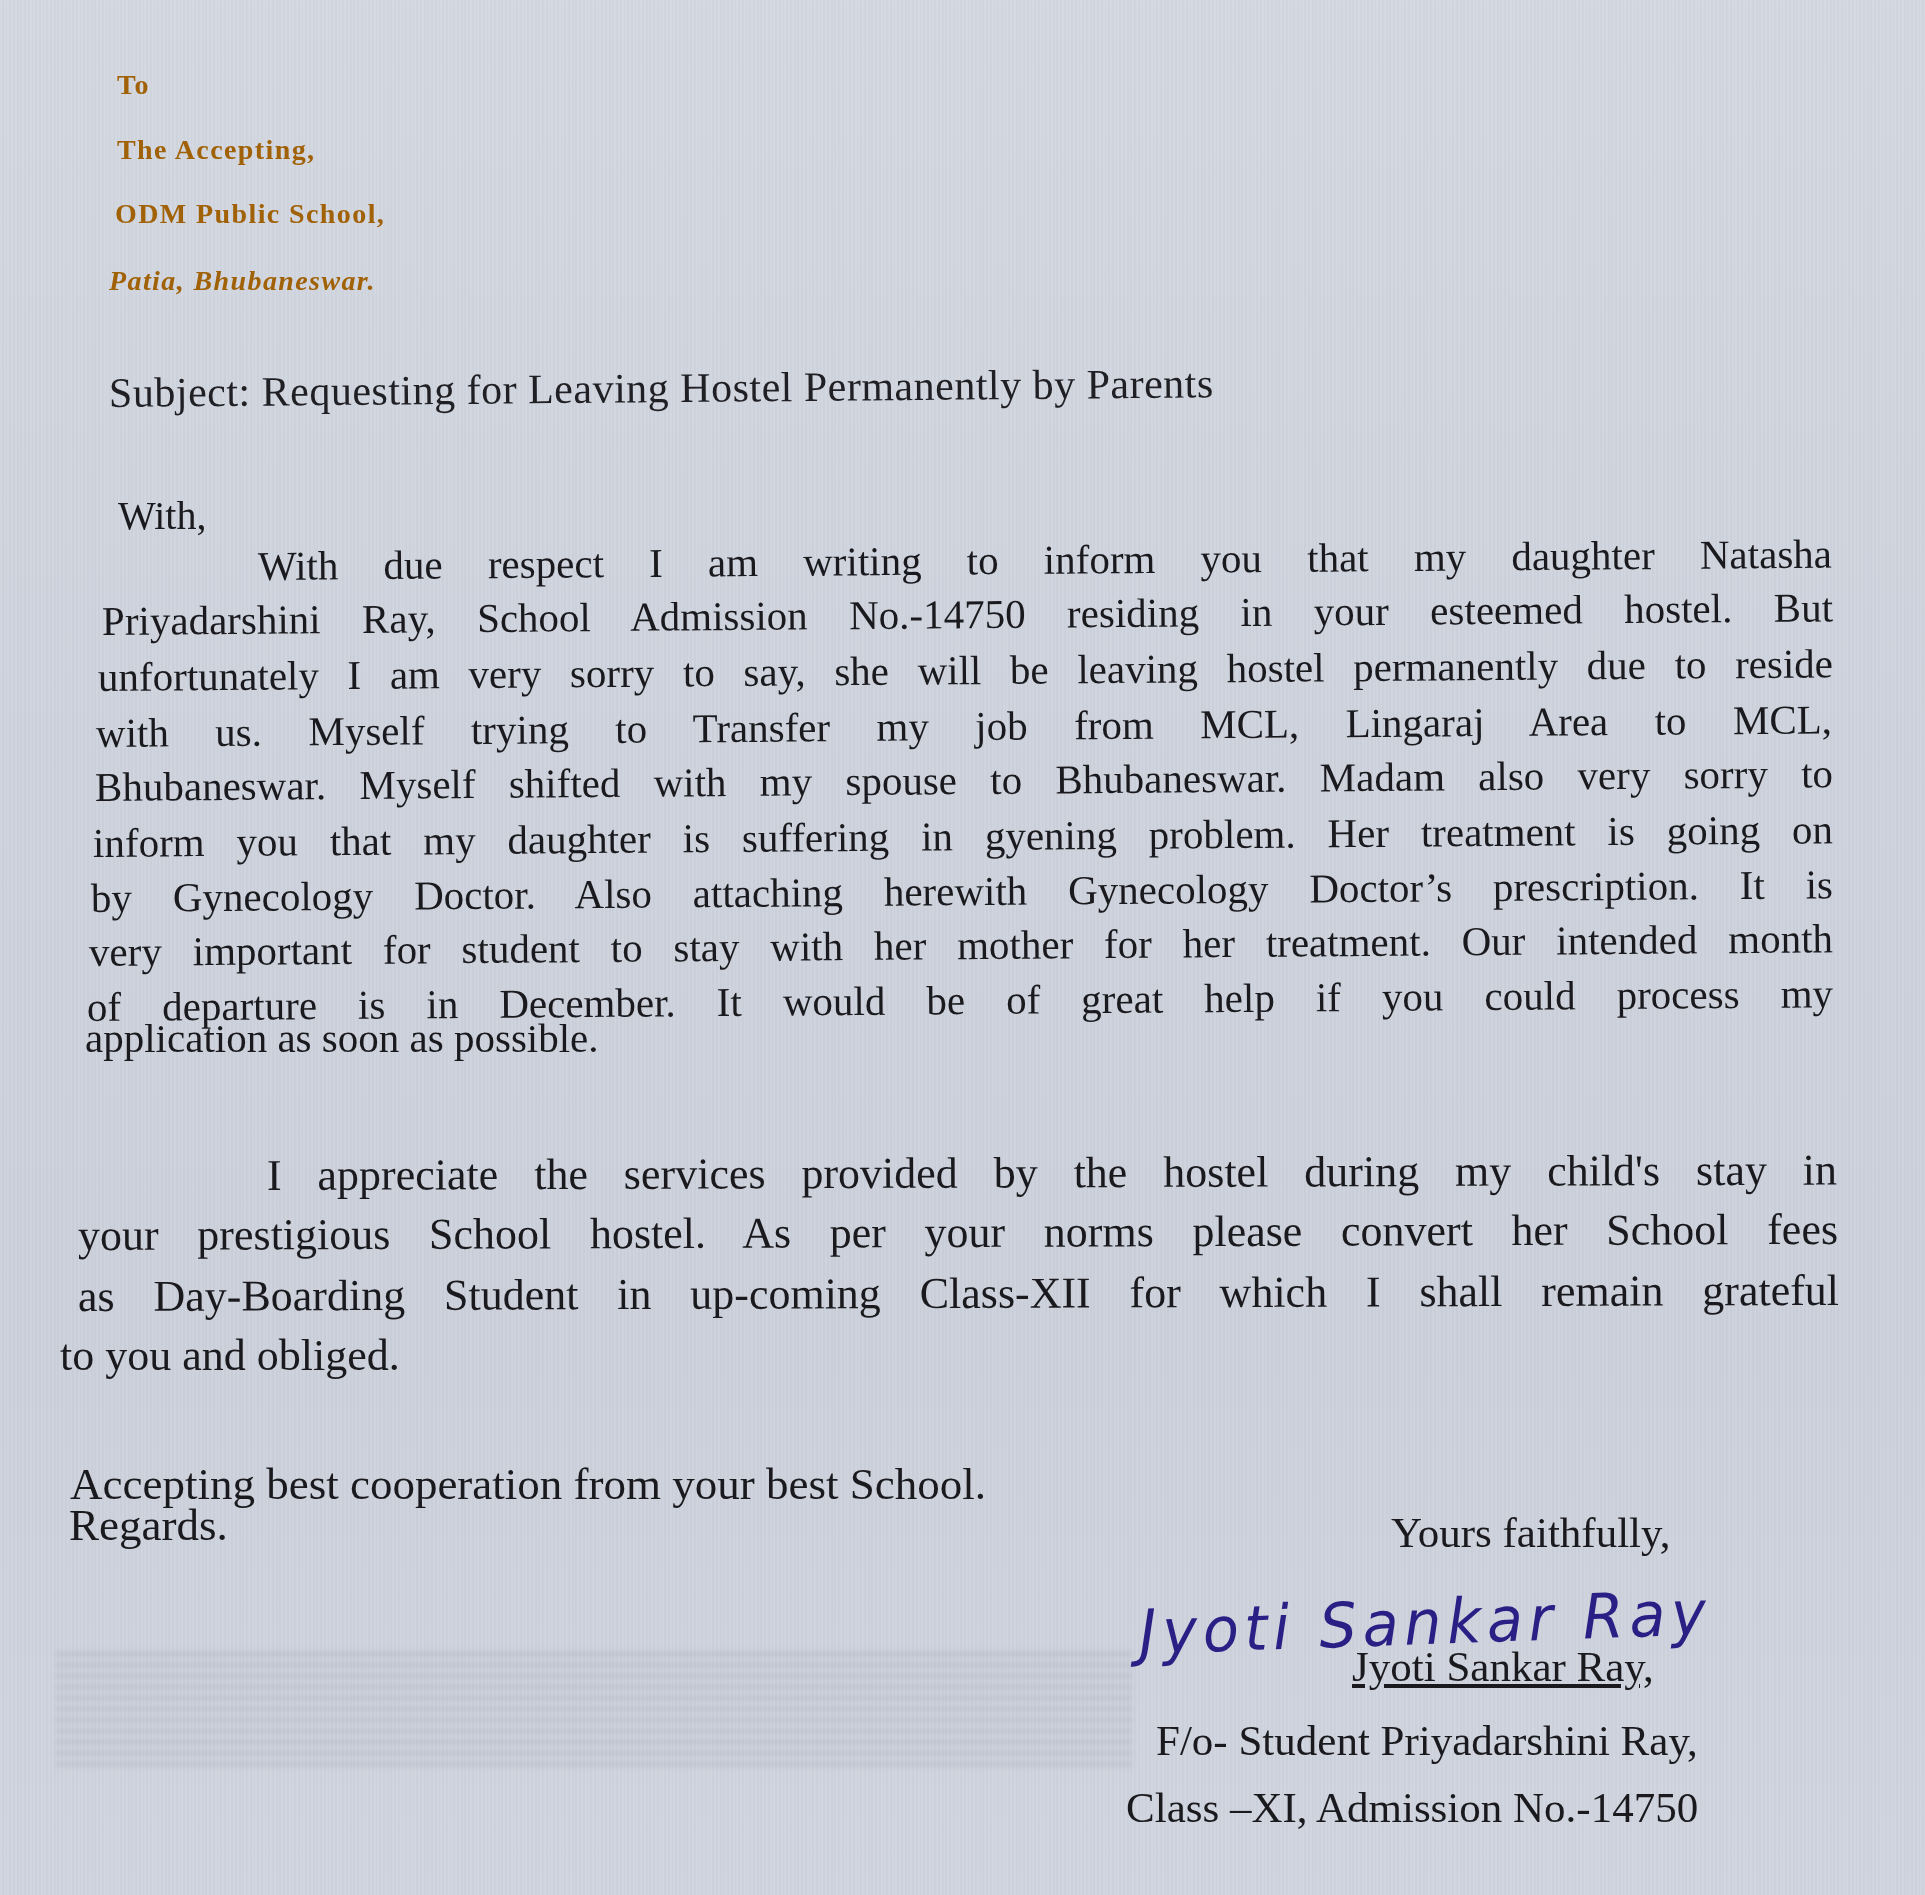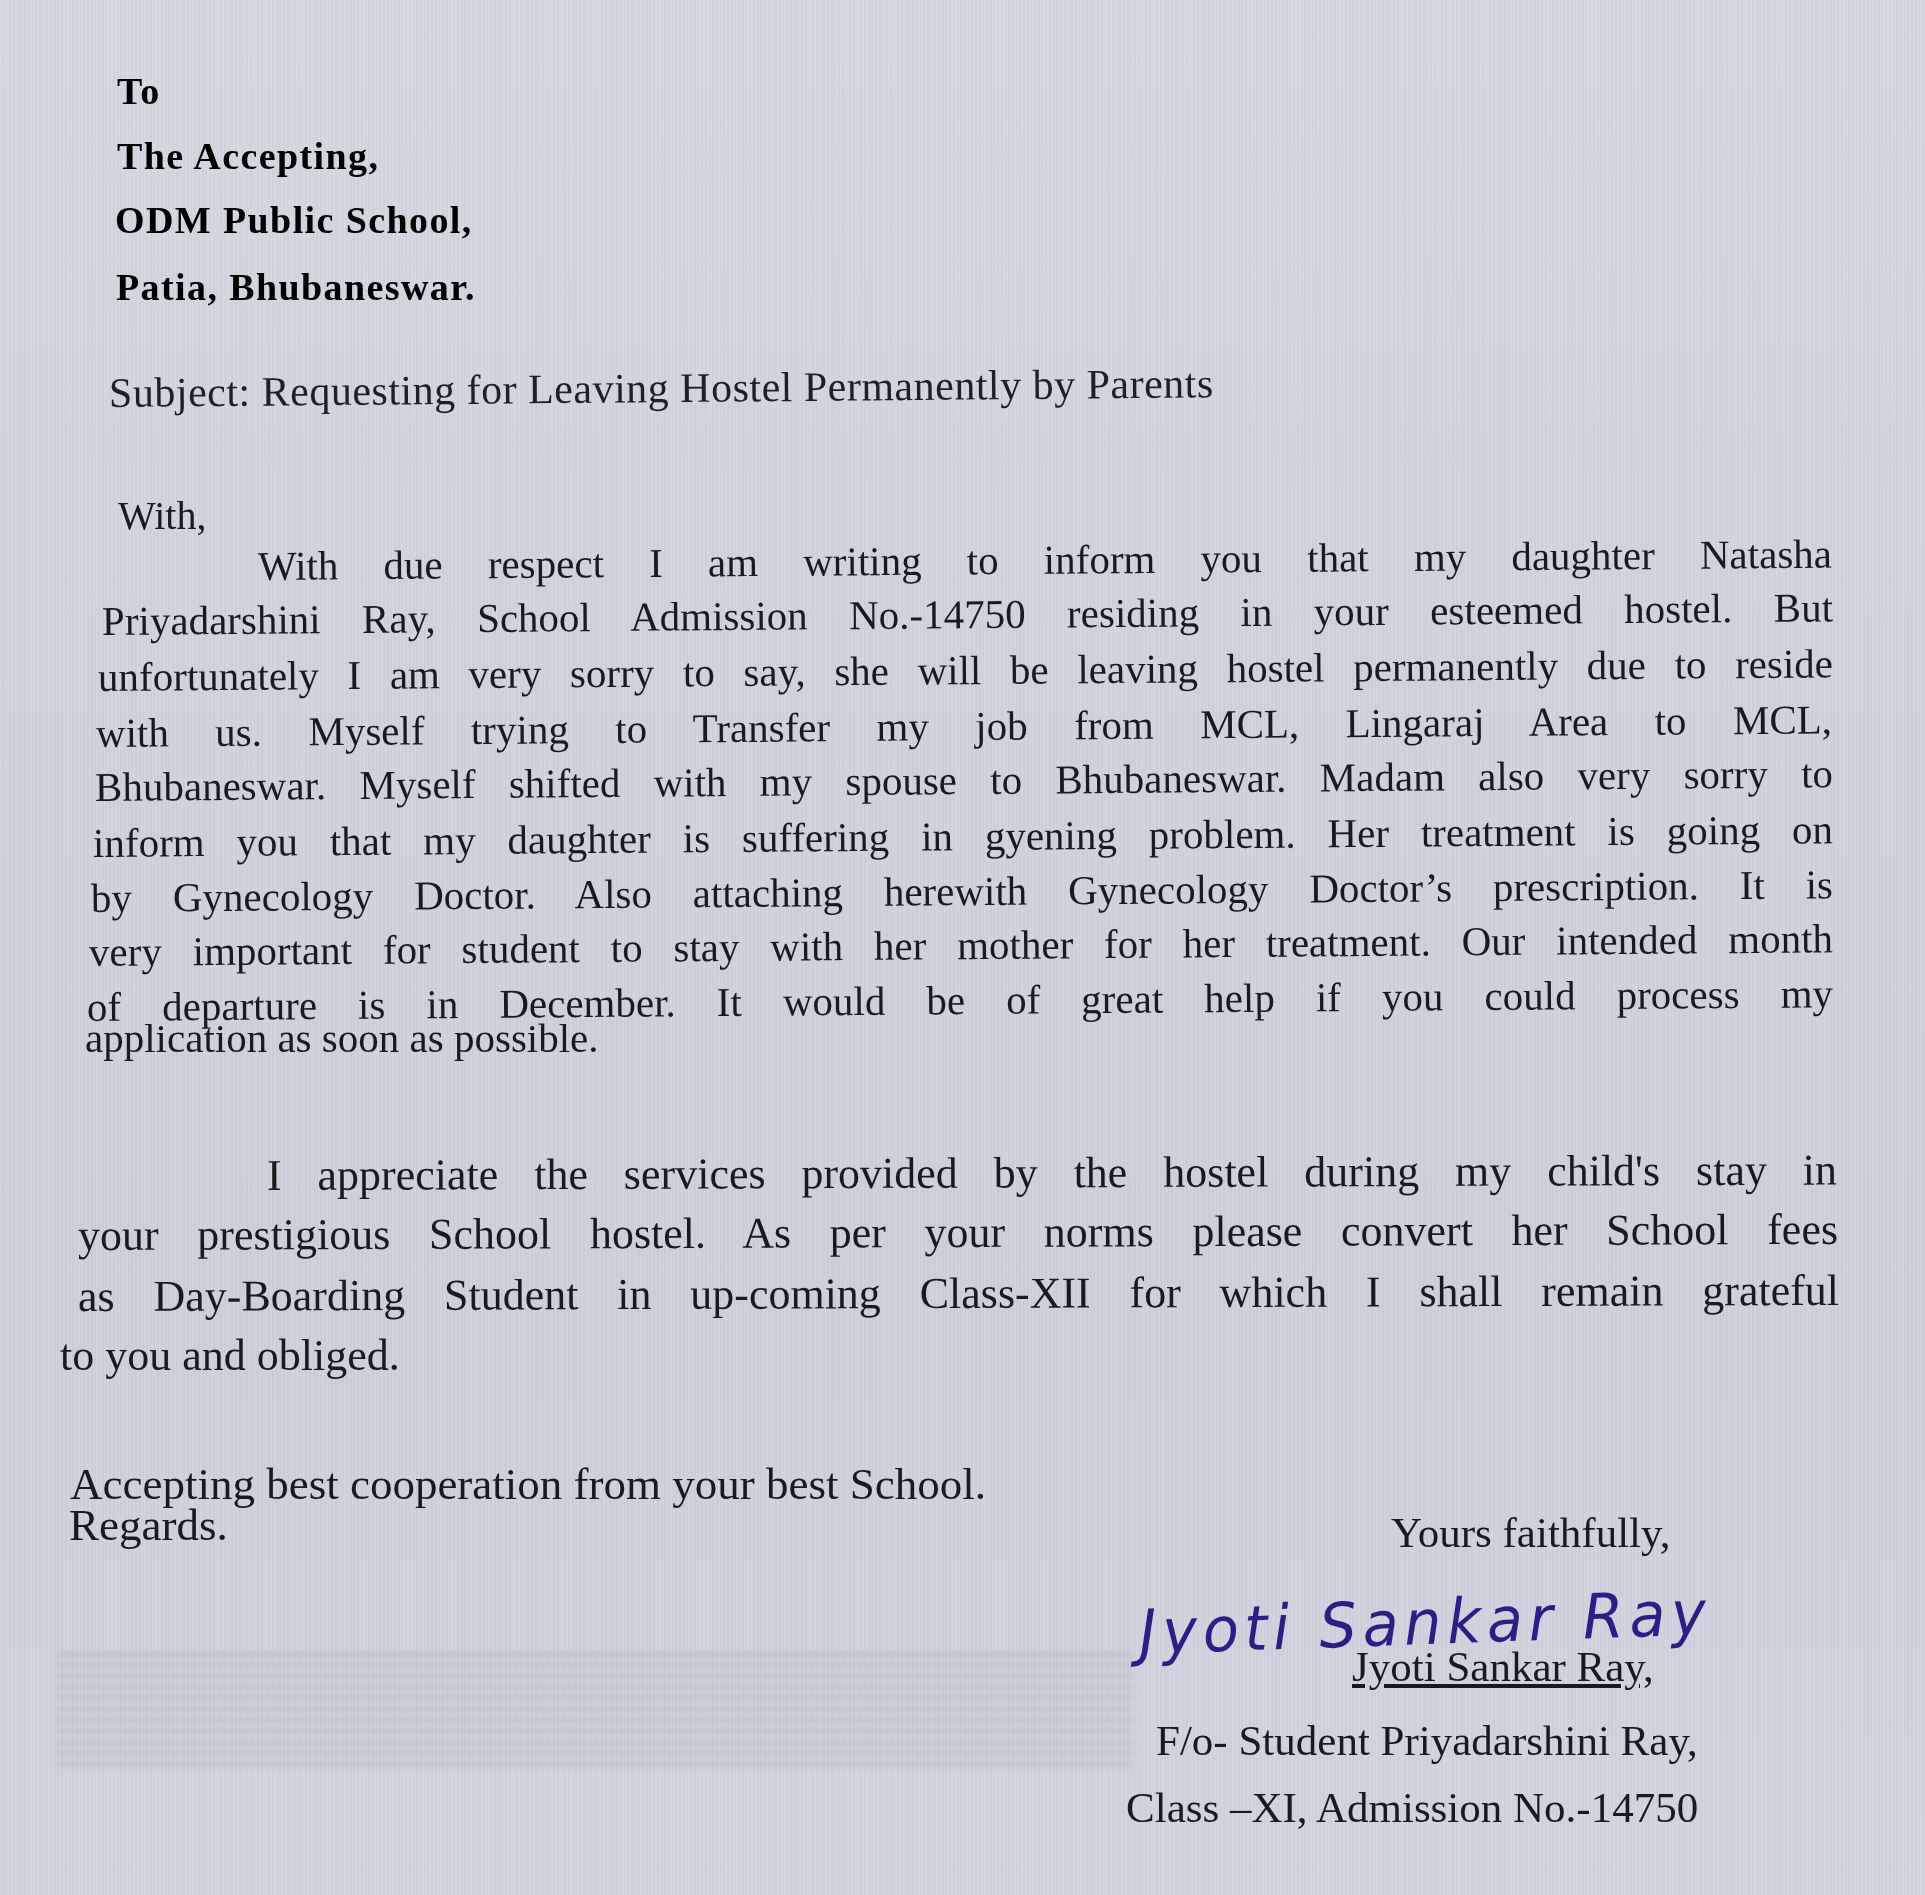--- a/index.html
+++ b/index.html
@@ -10,22 +10,22 @@
     font-family: "Liberation Serif", "DejaVu Serif", serif;
     color:#1a1a1e;
   }
   .paper-texture {
     position:absolute; inset:0;
     background: repeating-linear-gradient(90deg, rgba(255,255,255,0.05) 0 1.9px, rgba(0,0,0,0.015) 1.9px 3.7px);
     pointer-events:none;
   }
   .addr {
     position:absolute; left:117px;
-    font-weight:bold; font-size:38px; letter-spacing:1.4px;
-    color:#000000; white-space:nowrap;
+    font-weight:bold; font-size:28px; letter-spacing:1.4px;
+    color:#a16207; white-space:nowrap;
   }
   .subject {
     position:absolute; left:109px; top:369px;
     font-size:42px; letter-spacing:0.5px; white-space:nowrap;
     transform: rotate(-0.5deg); transform-origin:left center;
     color:#1f1f24;
   }
   .salutation {
     position:absolute; left:118px; top:492px;
     font-size:40px; white-space:nowrap;
@@ -53,21 +53,21 @@
   }
 </style>
 </head>
 <body>
 
 <div class="paper-texture"></div>
 
 <div class="addr" style="top:69px;">To</div>
 <div class="addr" style="top:134px;">The Accepting,</div>
 <div class="addr" style="top:198px; left:115px;">ODM Public School,</div>
-<div class="addr" style="top:265px; left:116px;">Patia, Bhubaneswar.</div>
+<div class="addr" style="top:265px; left:109px;font-style:italic;">Patia, Bhubaneswar.</div>
 
 <div class="subject">Subject: Requesting for Leaving Hostel Permanently by Parents</div>
 
 <div class="salutation">With,</div>
 
 <div>
   <div class="line" style="left:258px; top:542px; width:1574px; transform:rotate(-0.45deg);">With due respect I am writing to inform you that my daughter Natasha</div>
   <div class="line" style="left:102px; top:597px; width:1731px; transform:rotate(-0.45deg);">Priyadarshini Ray, School Admission No.-14750 residing in your esteemed hostel. But</div>
   <div class="line" style="left:98px; top:653px; width:1735px; transform:rotate(-0.45deg);">unfortunately I am very sorry to say, she will be leaving hostel permanently due to reside</div>
   <div class="line" style="left:96px; top:709px; width:1736px; transform:rotate(-0.45deg);">with us. Myself trying to Transfer my job from MCL, Lingaraj Area to MCL,</div>

